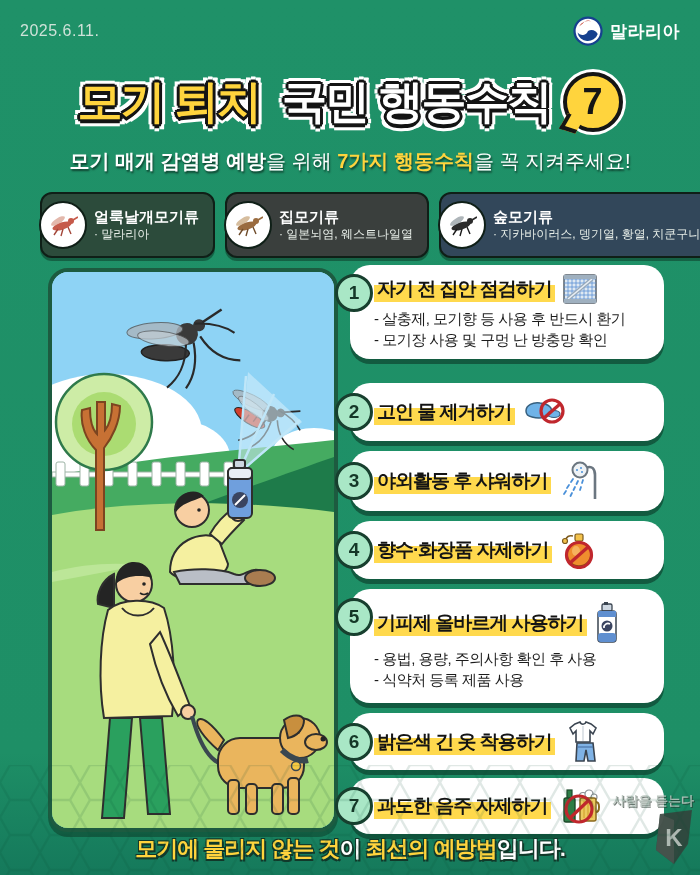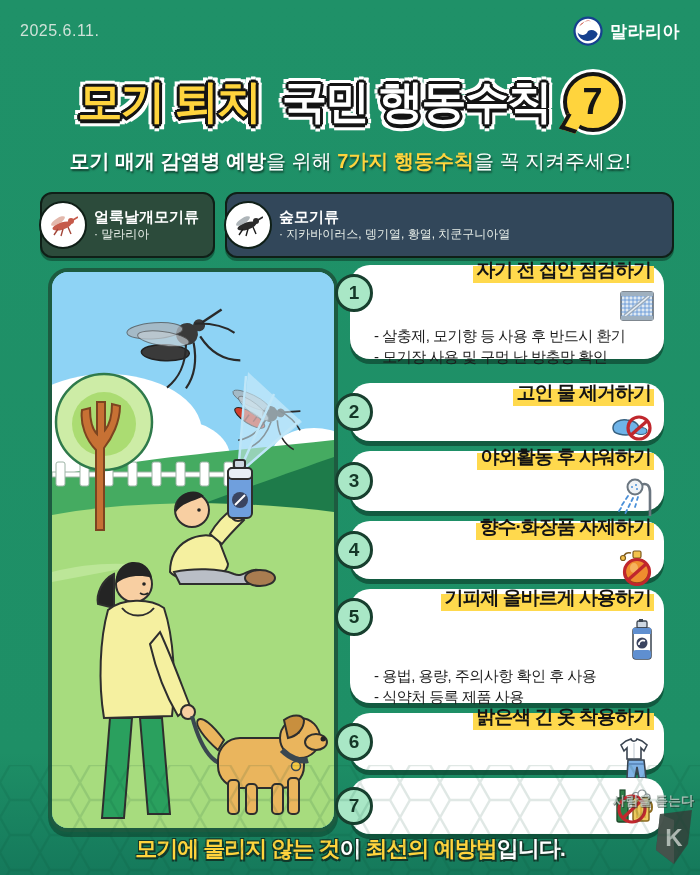--- a/index.html
+++ b/index.html
@@ -52,21 +52,21 @@
   .scene-panel svg{display:block;}
   
   .rules{position:absolute;left:350px;top:265px;width:314px;}
   .card{position:absolute;left:0;width:100%;background:#ffffff;border-radius:20px;
     box-shadow:0 5px 0 rgba(10,48,32,.55);padding:0 10px 0 24px;box-sizing:border-box;
     display:flex;flex-direction:column;justify-content:center;}
   .num{position:absolute;left:-15px;width:32px;height:32px;border-radius:50%;background:#a9e7c6;
     border:3px solid #173f2e;color:#143727;font-size:19px;font-weight:800;
     display:flex;align-items:center;justify-content:center;top:50%;transform:translateY(-50%);}
   .card.tall .num{top:28px;}
-  .trow{display:flex;align-items:flex-end;gap:8px;flex-direction:column;}
+  .trow{display:flex;align-items:center;gap:8px;}
   .hl{font-size:19px;font-weight:800;color:#141414;letter-spacing:-1px;white-space:nowrap;
     background-image:linear-gradient(180deg,rgba(0,0,0,0) 36%,#ffd94d 36%);padding:0 3px;}
   .subs{margin-top:5px;}
   .subs div{font-size:15px;color:#1c1c1c;line-height:1.35;letter-spacing:-.5px;white-space:nowrap;}
   .ric{flex:0 0 auto;}
   
   .tagline{position:absolute;left:0;top:834px;width:100%;text-align:center;font-size:22px;font-weight:800;
     letter-spacing:-1px;color:#ffffff;
     text-shadow:-1px -1px 0 #12382a,1px -1px 0 #12382a,-1px 2px 0 #12382a,2px 2px 0 #12382a;}
   .tg-y{color:#ffd43d;}
@@ -108,20 +108,33 @@
       <svg width="30" height="26" viewBox="0 0 30 26">
         <ellipse cx="14" cy="14" rx="10" ry="3.6" fill="#c65a4a" transform="rotate(-18 14 14)"></ellipse>
         <circle cx="23" cy="9" r="3" fill="#c65a4a"></circle>
         <line x1="25" y1="8" x2="30" y2="5" stroke="#c65a4a" stroke-width="1.6"></line>
         <ellipse cx="10" cy="9" rx="8" ry="2.8" fill="#d9a090" opacity=".75" transform="rotate(-32 10 9)"></ellipse>
         <path d="M10,17 l-4,6 M15,17 l-2,7 M20,15 l3,7" stroke="#a3473a" stroke-width="1.4" fill="none"></path>
       </svg>
     </span>
     <span class="bname">얼룩날개모기류</span>
     <span class="bdis">· 말라리아</span>
+  </div>
+  <div class="badge b2">
+    <span class="circle">
+      <svg width="30" height="26" viewBox="0 0 30 26">
+        <ellipse cx="14" cy="14" rx="10" ry="3.6" fill="#9a6b3f" transform="rotate(-18 14 14)"></ellipse>
+        <circle cx="23" cy="9" r="3" fill="#9a6b3f"></circle>
+        <line x1="25" y1="8" x2="30" y2="5" stroke="#9a6b3f" stroke-width="1.6"></line>
+        <ellipse cx="10" cy="9" rx="8" ry="2.8" fill="#c8a77e" opacity=".75" transform="rotate(-32 10 9)"></ellipse>
+        <path d="M10,17 l-4,6 M15,17 l-2,7 M20,15 l3,7" stroke="#6f4c2b" stroke-width="1.4" fill="none"></path>
+      </svg>
+    </span>
+    <span class="bname">집모기류</span>
+    <span class="bdis">· 일본뇌염, 웨스트나일열</span>
   </div>
   <div class="badge b3">
     <span class="circle">
       <svg width="30" height="26" viewBox="0 0 30 26">
         <ellipse cx="14" cy="14" rx="10" ry="3.6" fill="#2b2b2b" transform="rotate(-18 14 14)"></ellipse>
         <circle cx="23" cy="9" r="3" fill="#2b2b2b"></circle>
         <line x1="25" y1="8" x2="30" y2="5" stroke="#2b2b2b" stroke-width="1.6"></line>
         <ellipse cx="10" cy="9" rx="8" ry="2.8" fill="#9aa2a8" opacity=".8" transform="rotate(-32 10 9)"></ellipse>
         <path d="M10,17 l-4,6 M15,17 l-2,7 M20,15 l3,7" stroke="#1c1c1c" stroke-width="1.4" fill="none"></path>
       </svg>
@@ -343,20 +356,21 @@
         <path d="M20,5 L20,20" stroke="#c9d1d8" stroke-width="1.2"></path>
         <path d="M14,22 L30,22 L32,40 L25,40 L23,29 L21,40 L13,40 Z" fill="#7fb2e5" stroke="#3a4450" stroke-width="1.6"></path>
         <path d="M14,26 H30" stroke="#4a76a8" stroke-width="1.2"></path>
       </svg>
     </div>
   </div>
 
   <div class="card" style="top:513px;height:56px;">
     <div class="num">7</div>
     <div class="trow">
+      <span class="hl">과도한 음주 자제하기</span>
       <svg class="ric" width="42" height="36" viewBox="0 0 42 36">
         <rect x="8" y="2" width="5" height="9" fill="#2e7d46" stroke="#1c4a2a" stroke-width="1.2"></rect>
         <rect x="5" y="10" width="11" height="24" rx="2" fill="#2e7d46" stroke="#1c4a2a" stroke-width="1.4"></rect>
         <circle cx="24" cy="8" r="3.5" fill="#ffffff" stroke="#8a8f94" stroke-width="1.2"></circle>
         <circle cx="30" cy="6" r="4" fill="#ffffff" stroke="#8a8f94" stroke-width="1.2"></circle>
         <circle cx="35" cy="9" r="3" fill="#ffffff" stroke="#8a8f94" stroke-width="1.2"></circle>
         <rect x="21" y="10" width="16" height="23" rx="2" fill="#ecc95f" stroke="#8a6a1f" stroke-width="1.5"></rect>
         <path d="M37,14 c4,0 4,10 0,10" stroke="#8a6a1f" stroke-width="2" fill="none"></path>
         <path d="M25,13 V30 M29,13 V30 M33,13 V30" stroke="#d9ad3c" stroke-width="1.6"></path>
         <circle cx="20" cy="21" r="13" fill="none" stroke="#c0272d" stroke-width="3.2"></circle>

